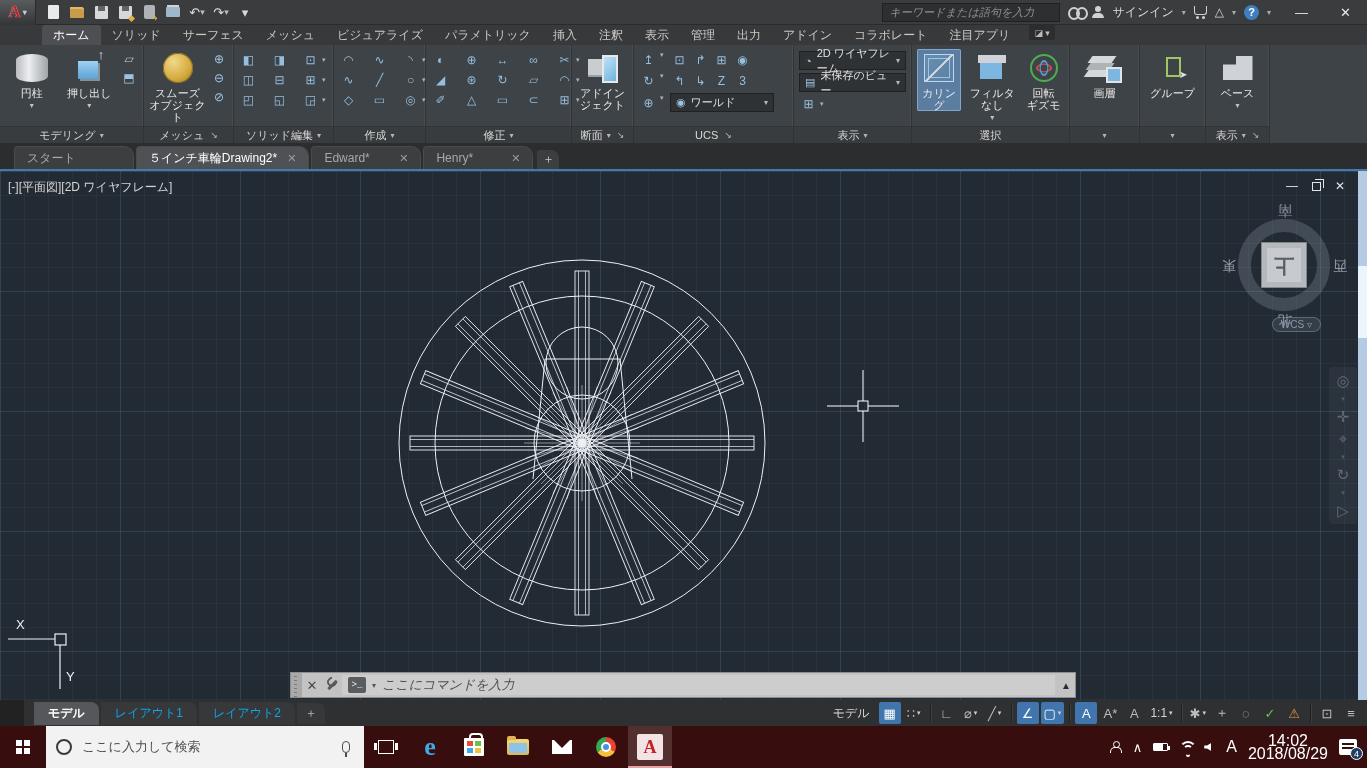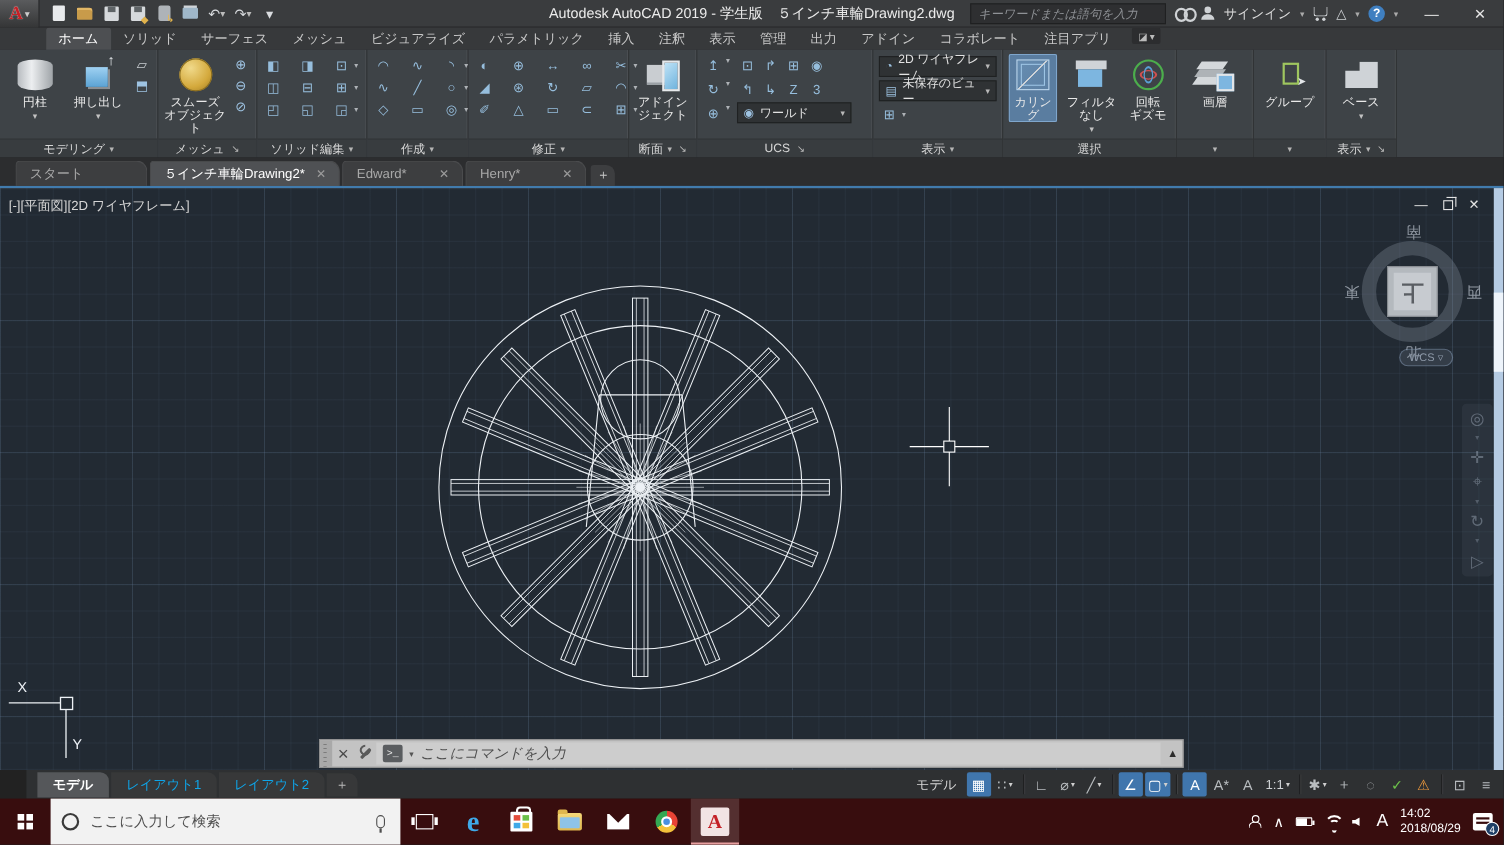--- a/index.html
+++ b/index.html
@@ -193,21 +193,21 @@
   .i-people { width:13px; height:12px; position:relative; }
   .i-people::before { content:""; position:absolute; left:4px; top:0; width:5px; height:5px; border:1.5px solid #fff; border-radius:50%; }
   .i-people::after { content:""; position:absolute; left:1px; top:6px; width:10px; height:5px; border:1.5px solid #fff; border-bottom:none; border-radius:5px 5px 0 0; }
   .i-batt { width:15px; height:8px; border:1px solid #fff; border-radius:1px; position:relative; background:linear-gradient(90deg,#fff 0 70%,transparent 70%); }
   .i-batt::after { content:""; position:absolute; right:-3px; top:2px; width:2px; height:4px; background:#fff; }
   .i-wifi { width:14px; height:12px; position:relative; }
   .i-wifi::before { content:""; position:absolute; left:0; top:0; width:14px; height:14px; border:2px solid transparent; border-top-color:#fff; border-radius:50%; }
   .i-wifi::after { content:""; position:absolute; left:4px; top:4px; width:6px; height:6px; border:2px solid transparent; border-top-color:#fff; border-radius:50%; box-shadow:0 5px 0 -3px #fff; }
   .i-vol { width:7px; height:8px; background:#fff; clip-path:polygon(0 30%,40% 30%,100% 0,100% 100%,40% 70%,0 70%); position:relative; margin-right:4px; }
   .i-vol::after { content:")"; position:absolute; right:-7px; top:-4px; color:#fff; font-size:11px; }
-  .clockblk { text-align:left; font-size:11px; line-height:13px; color:#fff; }
+  .clockblk { text-align:center; font-size:16px; line-height:13px; color:#fff; }
   .i-notif { width:18px; height:16px; background:#fff; border-radius:2px; position:relative; }
   .i-notif::before { content:""; position:absolute; left:3px; top:4px; width:12px; height:1.5px; background:#380d0e; box-shadow:0 4px 0 #380d0e; }
   .notif-badge { position:absolute; right:-6px; bottom:-5px; width:13px; height:13px; border-radius:50%; background:#1f3f66; color:#fff; font-size:9px; display:flex; align-items:center; justify-content:center; border:1px solid #fff; }
 </style>
 </head>
 <body>
 
 <div class="app">
 
   <div class="titlebar">
@@ -231,21 +231,20 @@
         <span class="qi">
           <span class="qi-publish"></span>
         </span>
         <span class="qi">
           <span class="qi-print"></span>
         </span>
         <span class="qi qi-undo">↶<span class="qi-caret">▾</span></span>
         <span class="qi qi-redo">↷<span class="qi-caret">▾</span></span>
         <span class="qi qi-caret">▾</span>
       </div>
-    <div class="tb-title">Autodesk AutoCAD 2019 - 学生版　５インチ車輪Drawing2.dwg</div>
     <div class="tb-right">
       <div class="tb-search">
           <span>キーワードまたは語句を入力</span>
         </div>
       <span class="binoc"></span>
       <span class="person-ico"></span>
       <span class="signin">サインイン</span>
       <span class="tiny-caret">▾</span>
       <span class="cart-ico"></span>
       <span class="a360-ico">△</span>

